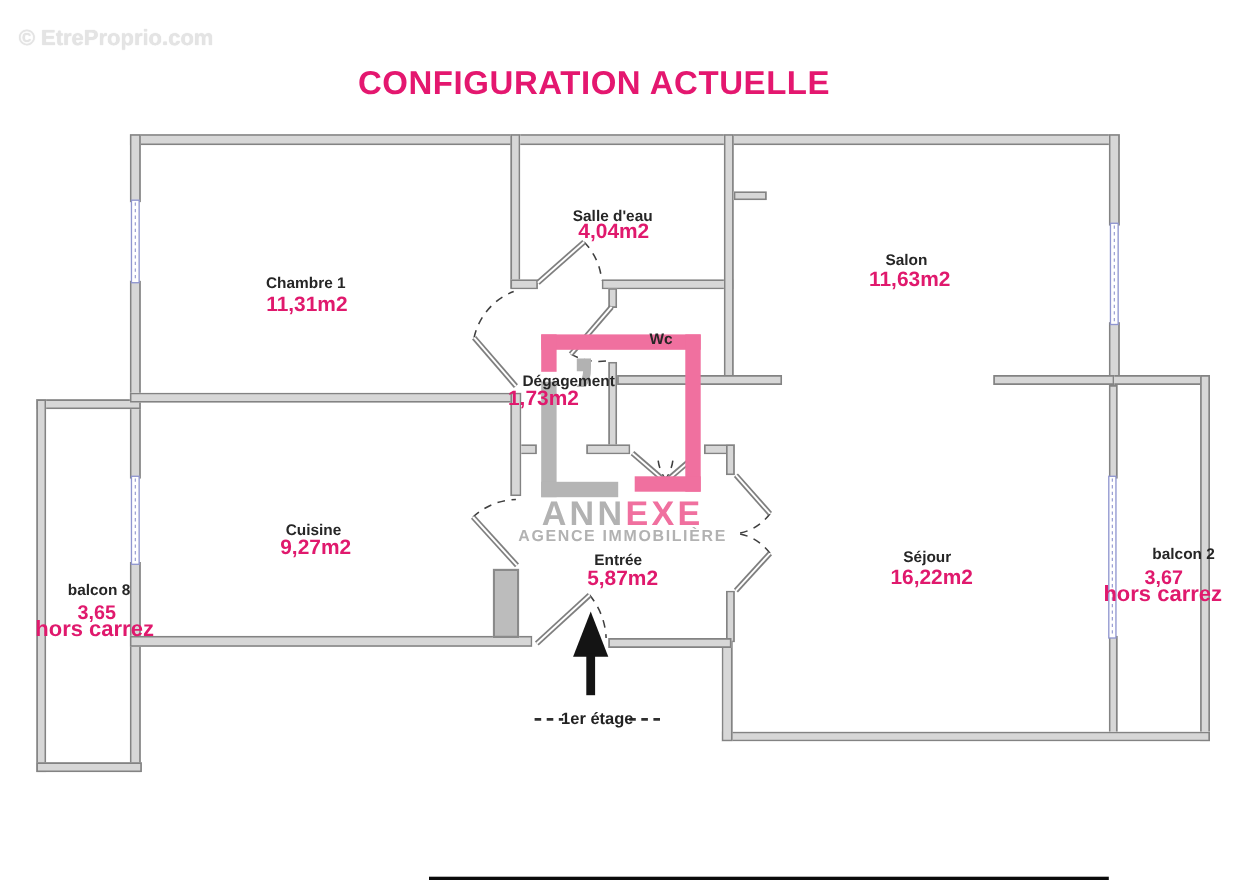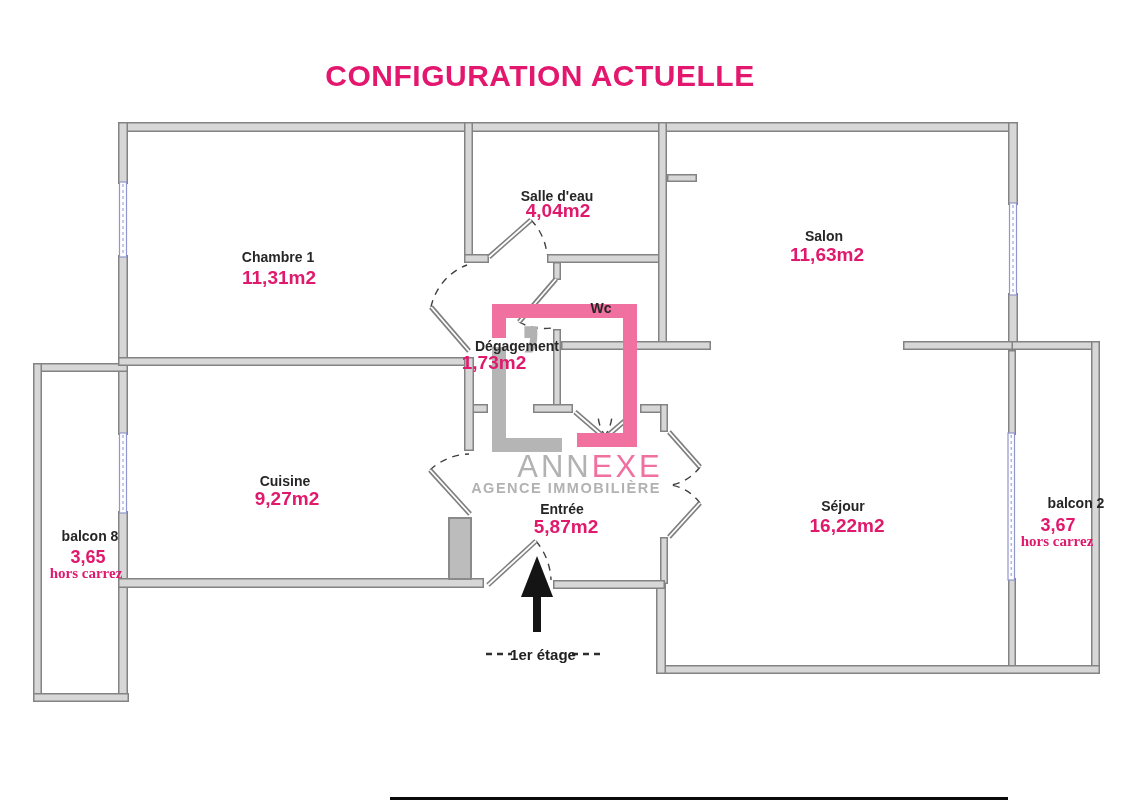--- a/index.html
+++ b/index.html
@@ -4,45 +4,46 @@
 <style>
   html,body{margin:0;padding:0;background:#ffffff;}
   body{width:1131px;height:800px;overflow:hidden;font-family:"Liberation Sans",sans-serif;}
   .stage{position:relative;width:1131px;height:800px;background:#fff;}
   .wall{position:absolute;background:#d7d7d7;box-shadow:inset 0 0 0 1.5px #838383;}
   .column{position:absolute;background:#bcbcbc;box-shadow:inset 0 0 0 2px #8a8a8a;}
   .pl{position:absolute;transform:translate(-50%,-50%);font-weight:bold;white-space:nowrap;text-align:center;}
   .rname{font-size:14px;color:#262626;}
   .rsize{font-size:19px;color:#e0196d;}
   .bsize{font-size:18px;color:#e0196d;text-align:center;}
-  .rnote{font-size:15px;color:#e0196d;font-family:Liberation Serif, serif;}
+  .rnote{font-size:20px;color:#e0196d;}
   .title{position:absolute;left:540px;top:76px;transform:translate(-50%,-50%);
          font-size:30px;font-weight:800;letter-spacing:0.5px;color:#e4176f;white-space:nowrap;}
   .watermark{position:absolute;left:17px;top:24px;font-size:20px;font-weight:bold;
          color:#e4e4e4;text-shadow:0 0 1px #d6d6d6;white-space:nowrap;}
   .lbar{position:absolute;}
   .pink{background:#f0709f;}
   .lgray{background:#b5b5b5;}
   .logo-quote{position:absolute;left:518px;top:322px;font-size:92px;line-height:0.8;
          font-weight:bold;color:#b2b2b2;}
-  .logo-word{position:absolute;left:590px;top:467px;transform:translate(-50%,-50%);
-         font-size:31px;font-weight:normal;letter-spacing:3px;white-space:nowrap;}
+  .logo-word{position:absolute;left:566px;top:467px;transform:translate(-50%,-50%);
+         font-size:31px;font-weight:bold;letter-spacing:3px;white-space:nowrap;}
   .logo-word .g{color:#b2b2b2;} .logo-word .p{color:#f0709f;}
   .logo-sub{position:absolute;left:566px;top:488px;transform:translate(-50%,-50%);
          font-size:14.5px;font-weight:bold;letter-spacing:1.5px;color:#b2b2b2;white-space:nowrap;}
   .floor-label{position:absolute;left:543px;top:654px;transform:translate(-50%,-50%);
          font-size:15px;font-weight:bold;color:#222;white-space:nowrap;}
   .bottom-line{position:absolute;left:390px;top:797px;width:618px;height:3px;background:#0a0a0a;}
   svg.overlay{position:absolute;left:0;top:0;pointer-events:none;}
 </style>
 </head>
 <body>
 
 <div class="stage">
 
+  <div class="watermark">© EtreProprio.com</div>
   <div class="title">CONFIGURATION ACTUELLE</div>
 
   <div>
 
     <div class="wall" style="left:118px;top:122px;width:900px;height:10px"></div>
     <div class="wall" style="left:118px;top:122px;width:10px;height:62px"></div>
     <div class="wall" style="left:118px;top:255px;width:10px;height:180px"></div>
     <div class="wall" style="left:118px;top:511px;width:10px;height:191px"></div>
     <div class="wall" style="left:1008px;top:122px;width:10px;height:83px"></div>
     <div class="wall" style="left:1008px;top:293px;width:10px;height:57px"></div>

